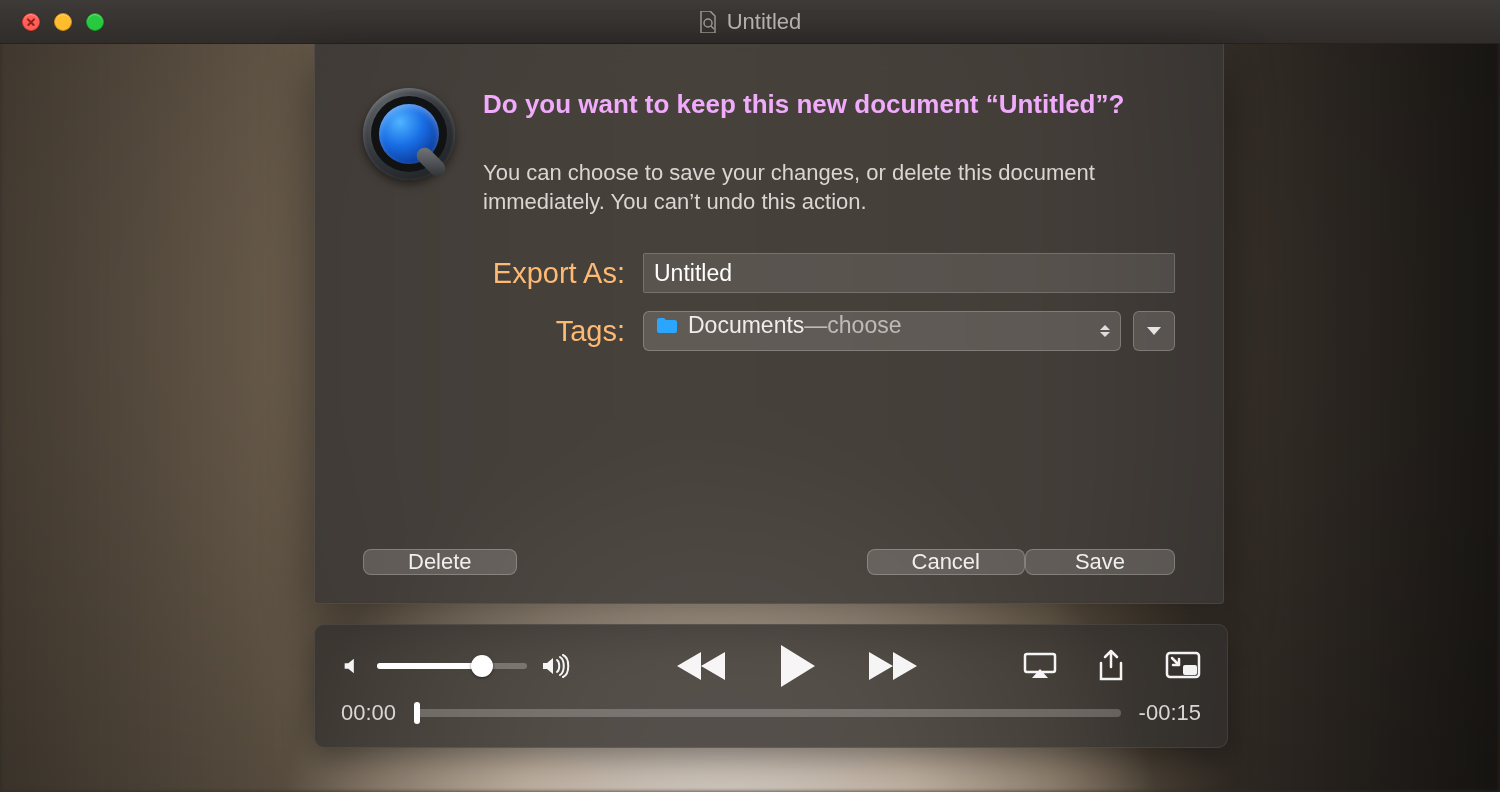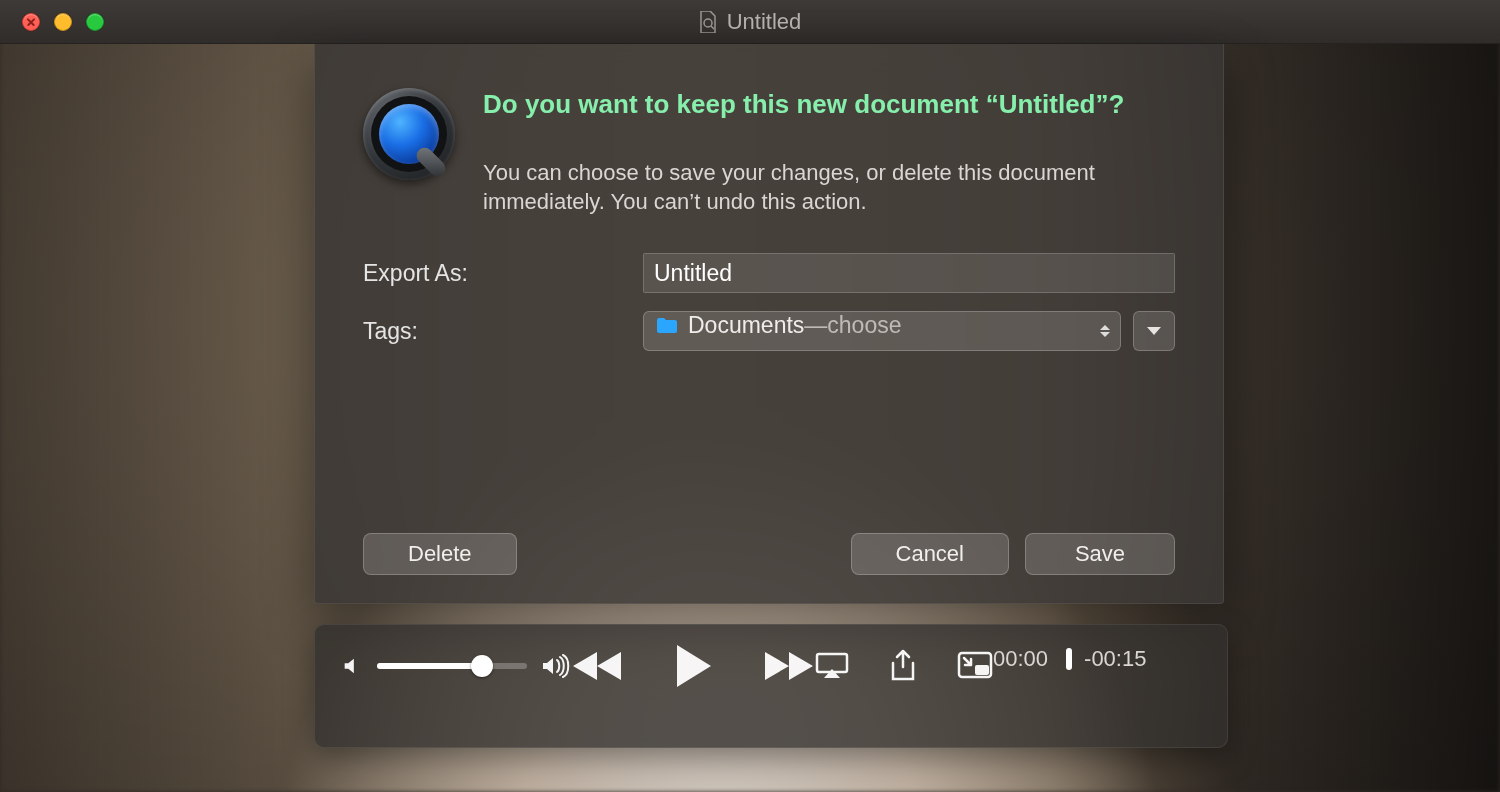--- a/index.html
+++ b/index.html
@@ -50,26 +50,26 @@
     padding: 44px 48px 30px 48px;
   }
   .sheet-head{ display:flex; gap:28px; }
   .app-icon{ width:92px; height:92px; flex:0 0 92px; position:relative; }
   .app-icon .rim{ position:absolute; inset:0; border-radius:50%; background: radial-gradient(circle at 35% 30%, #6b7076, #2f3236 55%, #17191b 100%); box-shadow: 0 4px 10px rgba(0,0,0,0.5), inset 0 2px 4px rgba(255,255,255,0.25);}
   .app-icon .rim::after{content:"";position:absolute;inset:8px;border-radius:50%;background:#101214;}
   .app-icon .lens{ position:absolute; inset:16px; border-radius:50%; background: radial-gradient(circle at 35% 30%, #4fb4ff 0%, #1a6fe6 40%, #0b3da0 75%, #031a4c 100%); box-shadow: inset 0 3px 6px rgba(255,255,255,0.35);}
   .app-icon .qtail{position:absolute;right:2px;bottom:4px;width:34px;height:34px;}
   .app-icon .qtail::before{content:"";position:absolute;left:0;top:0;width:34px;height:16px;border-radius:8px;background:linear-gradient(135deg,#777b80,#2b2d30);transform:rotate(45deg);transform-origin:left center;}
   .sheet-text{ flex:1; }
-  .sheet-text h2{ font-size:26px; font-weight:700; color:#86efac; line-height:1.3; }
+  .sheet-text h2{ font-size:26px; font-weight:700; color:#f0abfc; line-height:1.3; }
   .sheet-text p{ margin-top:36px; font-size:22px; color:#d9d6d3; line-height:1.35; }
 
   .form{ margin-top:36px; }
   .row{ display:flex; align-items:center; margin-bottom:18px; }
-  .row .lbl{ width:280px; padding-right:18px; font-size:23px; color:#e5e5e5;}
+  .row .lbl{ width:280px; text-align:right; padding-right:18px; font-size:29px; color:#fdba74;}
   .row .fld{ flex:1; display:flex; gap:12px; align-items:center; }
   .textfield{
     flex:1; height:40px; background:rgba(255,255,255,0.10); border:1px solid rgba(255,255,255,0.18);
     border-radius:2px; color:#fff; font-size:23px; padding:0 10px; outline:none;
   }
   .popup{
     flex:1; height:40px; background:rgba(255,255,255,0.14); border:1px solid rgba(255,255,255,0.22);
     border-radius:6px; display:flex; align-items:center; padding:0 34px 12px 12px; position:relative;
     font-size:23px; color:#efedeb;
   }
@@ -81,35 +81,35 @@
   .expandbtn{
     width:42px;height:40px;background:rgba(255,255,255,0.14);border:1px solid rgba(255,255,255,0.22);
     border-radius:6px;display:flex;align-items:center;justify-content:center;
   }
   .expandbtn .chev{width:0;height:0;border-left:7px solid transparent;border-right:7px solid transparent;border-top:8px solid #e6e4e1;}
 
   .buttons{
     position:absolute; left:48px; right:48px; bottom:28px; display:flex; align-items:center;
   }
   .btn{
-    height:42px; padding:0 44px; background:rgba(255,255,255,0.16); border:1px solid rgba(255,255,255,0.22);
+    height:26px; padding:0 44px; background:rgba(255,255,255,0.16); border:1px solid rgba(255,255,255,0.22);
     border-radius:8px; color:#f1efed; font-size:22px; display:flex; align-items:center; justify-content:center;
     min-width:150px;
   }
   .buttons .spacer{flex:1;}
-  .buttons .btn + .btn{ margin-left:16px; }
+  .buttons .btn + .btn{ }
 
   
   .player{
     position:absolute; left:314px; right:272px; top:624px; height:124px;
     background: rgba(50,47,45,0.78);
     border:1px solid rgba(255,255,255,0.08);
     border-radius:10px;
     box-shadow: 0 10px 30px rgba(0,0,0,0.4);
-    display:flex; flex-direction:row;
+    display:flex; flex-direction:column;
     padding:14px 26px 10px 26px;
     color:#e9e7e4;
   }
   .player-top{display:flex;align-items:center;justify-content:space-between;height:54px;}
   .vol{display:flex;align-items:center;gap:14px;}
   .vol .track{width:150px;height:6px;border-radius:3px;background:rgba(255,255,255,0.25);position:relative;}
   .vol .track .fill{position:absolute;left:0;top:0;bottom:0;width:70%;background:#fff;border-radius:3px;}
   .vol .track .knob{position:absolute;left:70%;top:50%;transform:translate(-50%,-50%);width:22px;height:22px;border-radius:50%;background:#fff;box-shadow:0 1px 3px rgba(0,0,0,0.5);}
   .transport{display:flex;align-items:center;gap:50px;}
   .iconbtn{color:#fff;opacity:0.95;}

